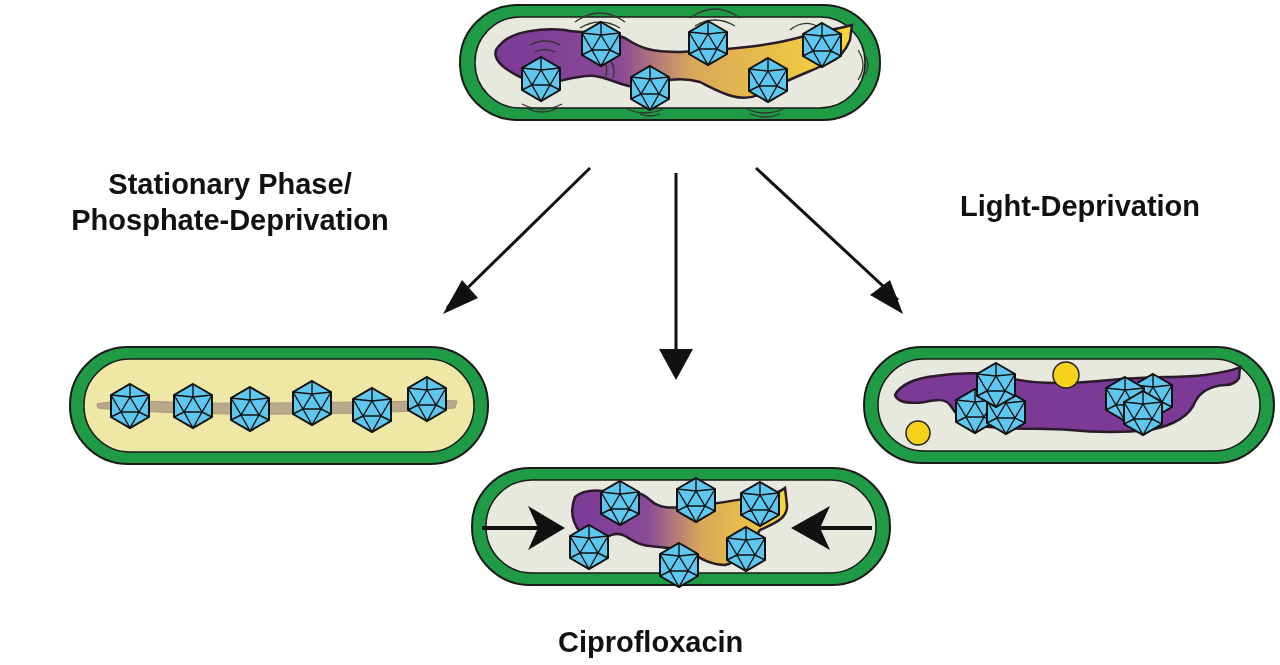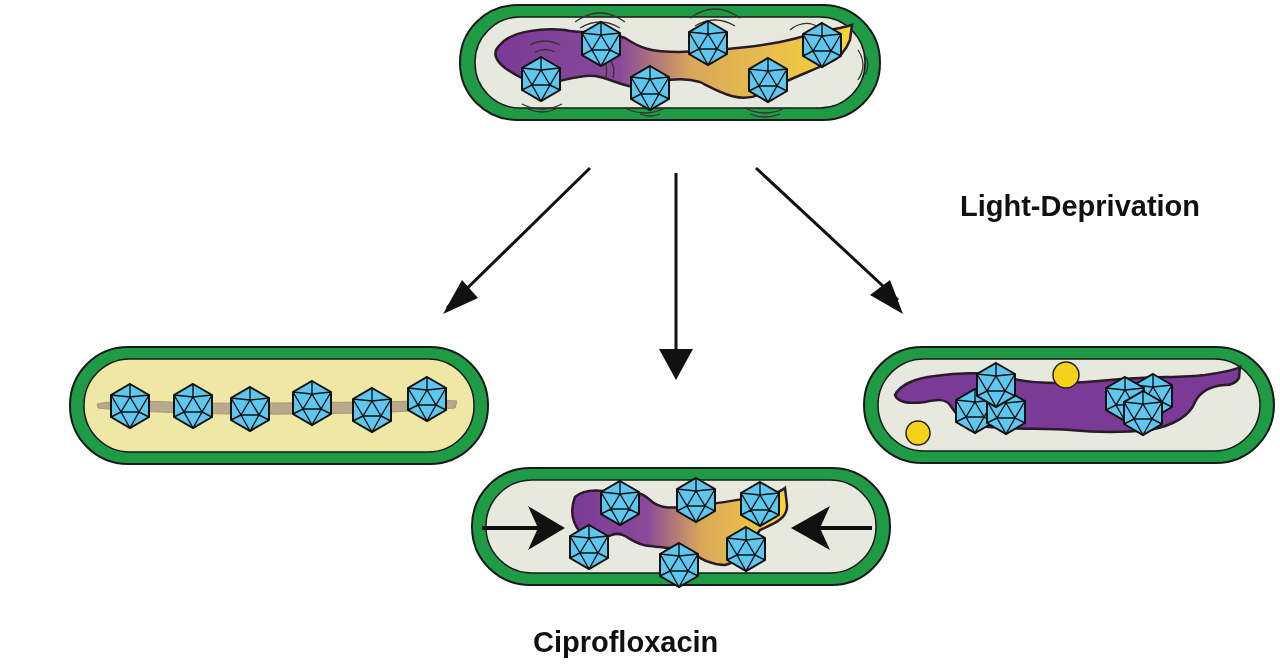--- a/index.html
+++ b/index.html
@@ -9,21 +9,21 @@
     position: absolute;
     font-family: "Liberation Sans", sans-serif;
     font-weight: bold;
     color: #111111;
     font-size: 29px;
     line-height: 36px;
     white-space: nowrap;
   }
   #lbl-stationary { left: 0; top: 166px; width: 460px; text-align: center; }
   #lbl-light { left: 960px; top: 188px; }
-  #lbl-cipro { left: 533px; top: 624px; }
+  #lbl-cipro { left: 558px; top: 624px; }
 </style>
 </head>
 <body>
 
 <svg id="stage" viewBox="0 0 1280 665" xmlns="http://www.w3.org/2000/svg">
   <defs>
     <linearGradient id="grad-top" x1="0" x2="1" y1="0" y2="0">
       <stop offset="0" stop-color="#7a3a96"></stop>
       <stop offset="0.35" stop-color="#8a4a98"></stop>
       <stop offset="0.55" stop-color="#d9a75a"></stop>
@@ -126,15 +126,17 @@
     <use href="#ico" x="620" y="503"></use>
     <use href="#ico" x="696" y="500"></use>
     <use href="#ico" x="760" y="504"></use>
     <use href="#ico" x="589" y="547"></use>
     <use href="#ico" x="679" y="565"></use>
     <use href="#ico" x="746" y="549"></use>
   </g>
 </svg>
 
 <div class="label" id="lbl-stationary">
+  <div>Stationary Phase/</div>
+  <div>Phosphate-Deprivation</div>
 </div>
 <div class="label" id="lbl-light">Light-Deprivation</div>
 <div class="label" id="lbl-cipro">Ciprofloxacin</div>
 
 </body></html>

